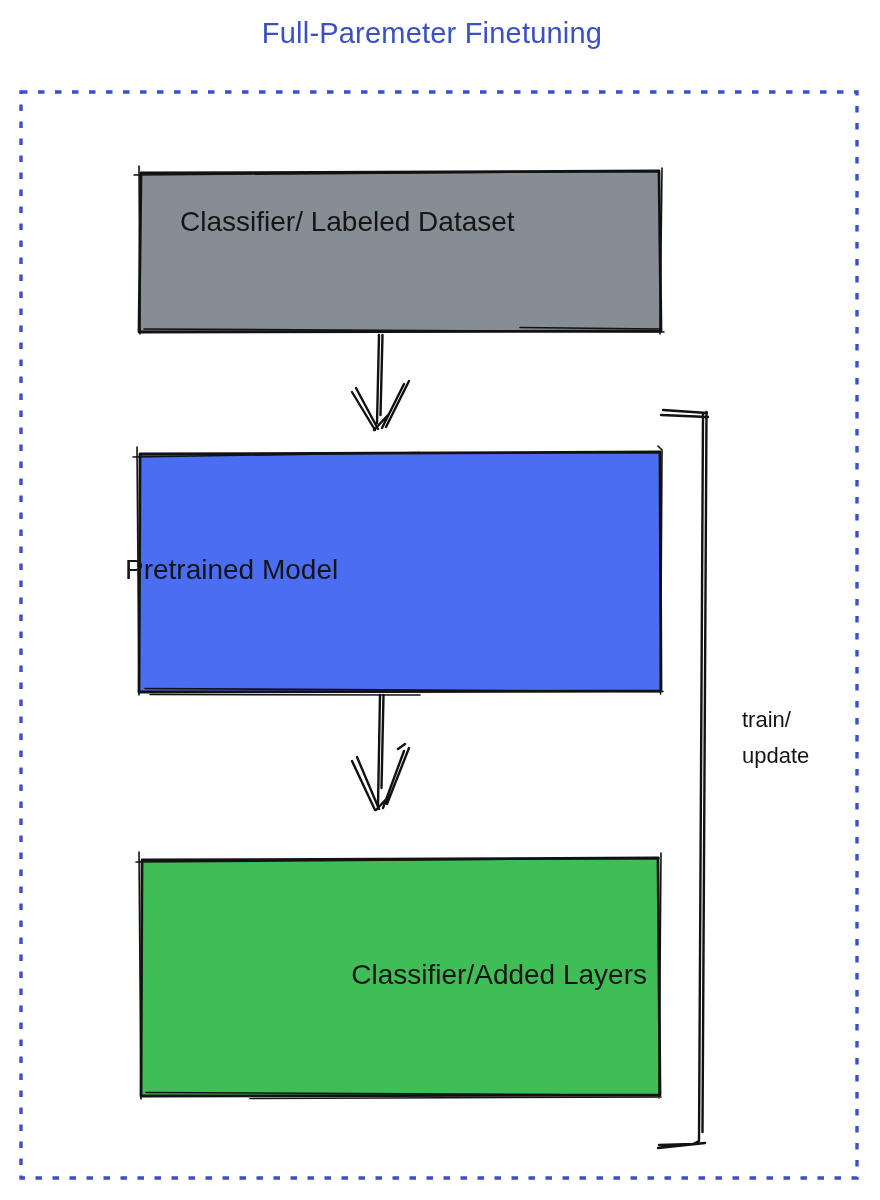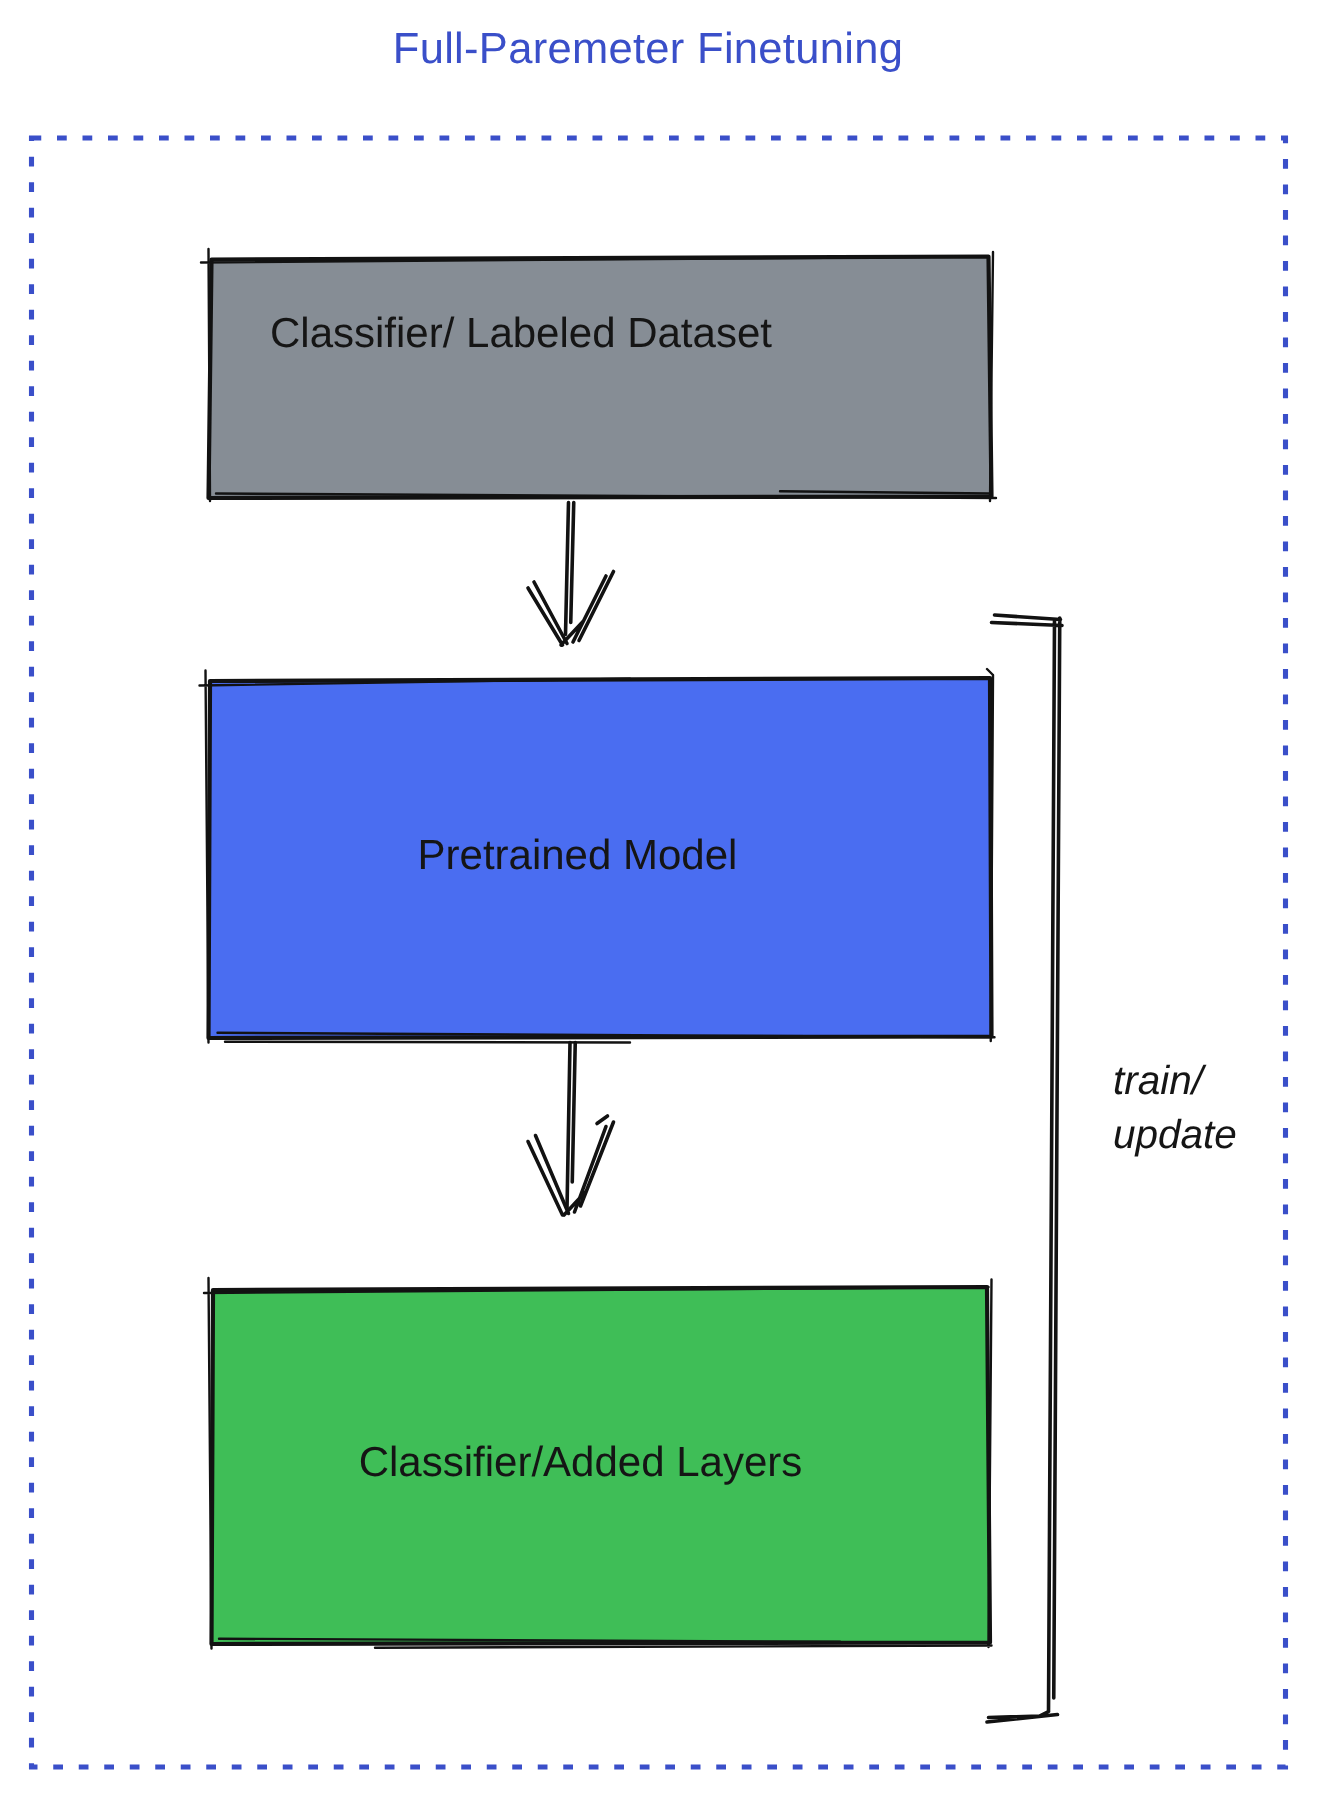--- a/index.html
+++ b/index.html
@@ -12,23 +12,23 @@
   .title{
     position:absolute;left:0;right:16px;top:17px;
     text-align:center;font-size:29px;letter-spacing:0.2px;
   }
   svg.layer{position:absolute;left:0;top:0;width:880px;height:1200px;}
   .box{stroke:#121212;stroke-width:2.8;stroke-linejoin:round;}
   .over{fill:none;stroke:#121212;stroke-width:1.6;stroke-linecap:round;}
   .arrow{fill:none;stroke:#121212;stroke-width:2.4;stroke-linecap:round;}
   .label{position:absolute;font-size:28px;}
   .label-dataset{left:180px;top:206px;}
-  .label-pretrained{left:125px;width:520px;top:554px;text-align:center;}
-  .label-classifier{left:127px;width:520px;top:959px;text-align:center;}
-  .label-bracket{left:742px;top:702px;font-size:27px;line-height:36px;white-space:pre-line;font-style:italic;}
+  .label-pretrained{left:125px;width:520px;top:554px;text-align:left;}
+  .label-classifier{left:127px;width:520px;top:959px;text-align:right;}
+  .label-bracket{left:742px;top:702px;font-size:22px;line-height:36px;white-space:pre-line;}
 </style>
 </head>
 <body>
 
 <div class="canvas">
 
   <div class="title" style="color: rgb(58, 79, 201);">Full-Paremeter Finetuning</div>
 
   <svg class="layer" viewBox="0 0 880 1200">
 

